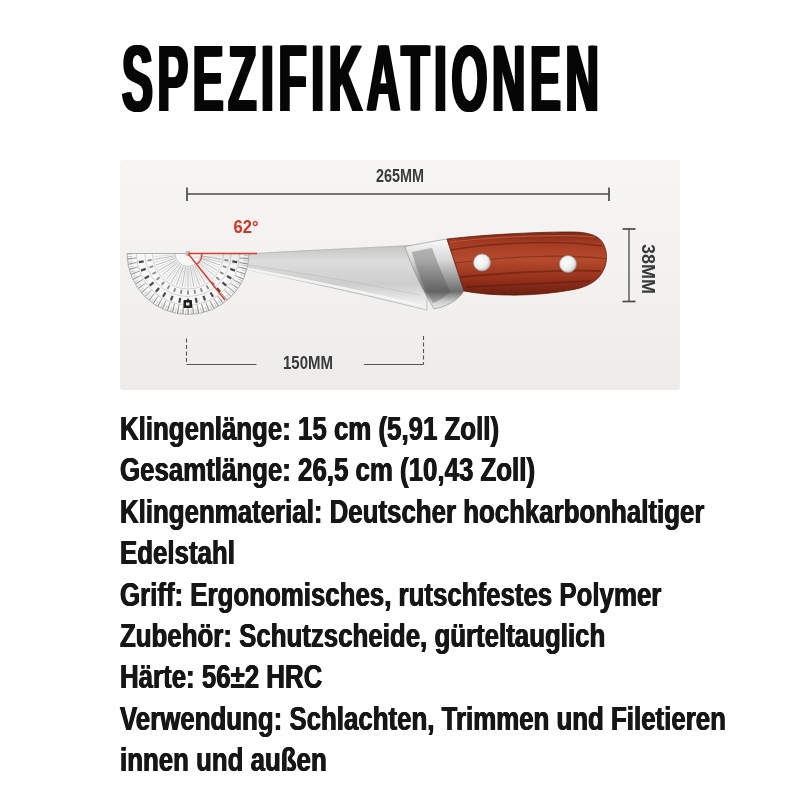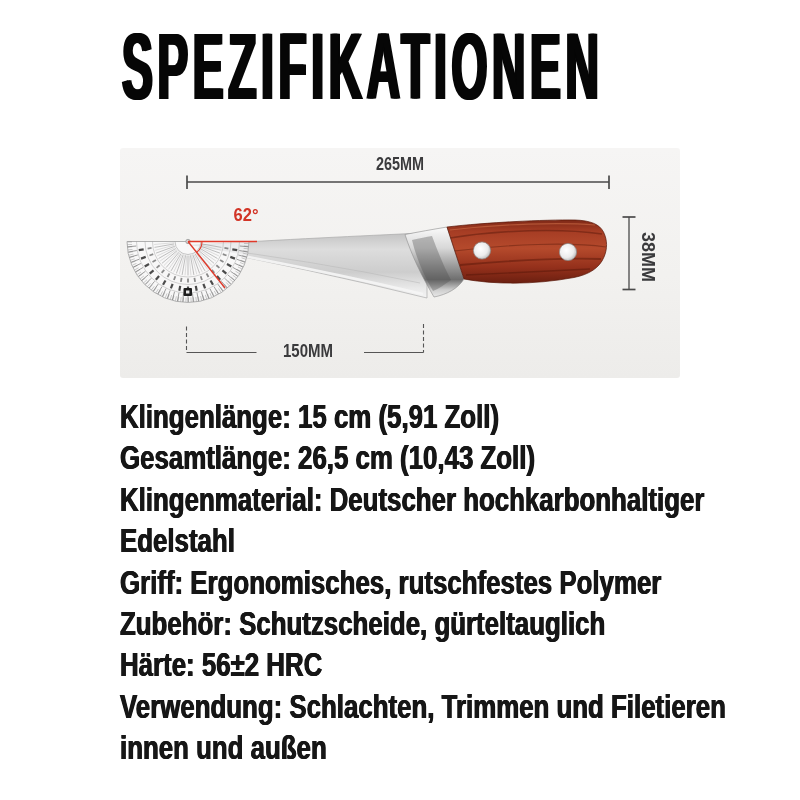--- a/index.html
+++ b/index.html
@@ -1,20 +1,20 @@
 <!DOCTYPE html>
 <html><head>
 <meta charset="utf-8">
 <style>
   html,body{margin:0;padding:0;}
   body{
     width:800px;height:800px;overflow:hidden;background:#ffffff;
     font-family:"Liberation Sans", sans-serif;position:relative;
   }
-  .page{position:absolute;inset:0;}
+  .page{position:absolute;inset:0;margin-top:12px;}
   .title{
     position:absolute;left:122px;top:19px;
     font-size:95px;line-height:95px;font-weight:bold;color:#060606;
     letter-spacing:0.10em;white-space:nowrap;
     transform:scaleX(0.486);transform-origin:0 50%;
     text-shadow:3px 0 0 currentColor,-3px 0 0 currentColor;
   }
   .panel{
     position:absolute;left:120px;top:148px;width:560px;height:230px;
     background:linear-gradient(180deg,#f6f5f4 0%,#f2f1ef 55%,#edecea 100%);

